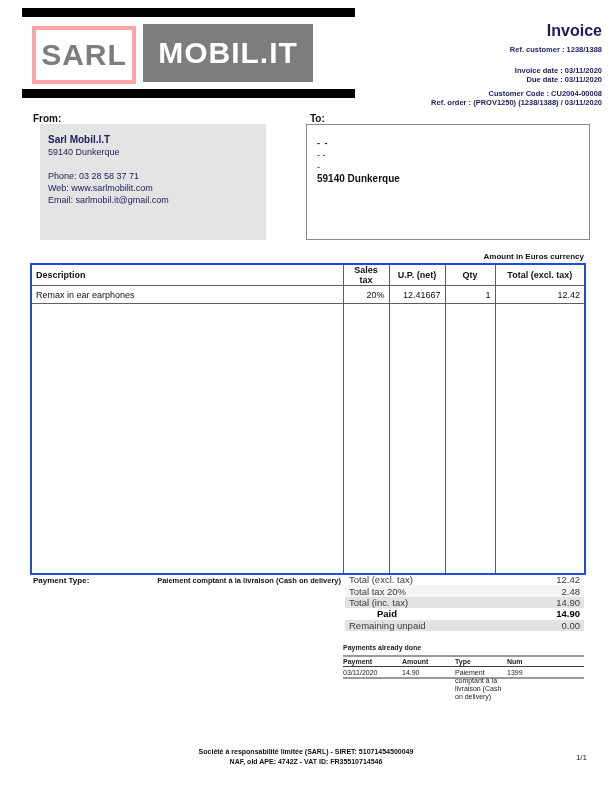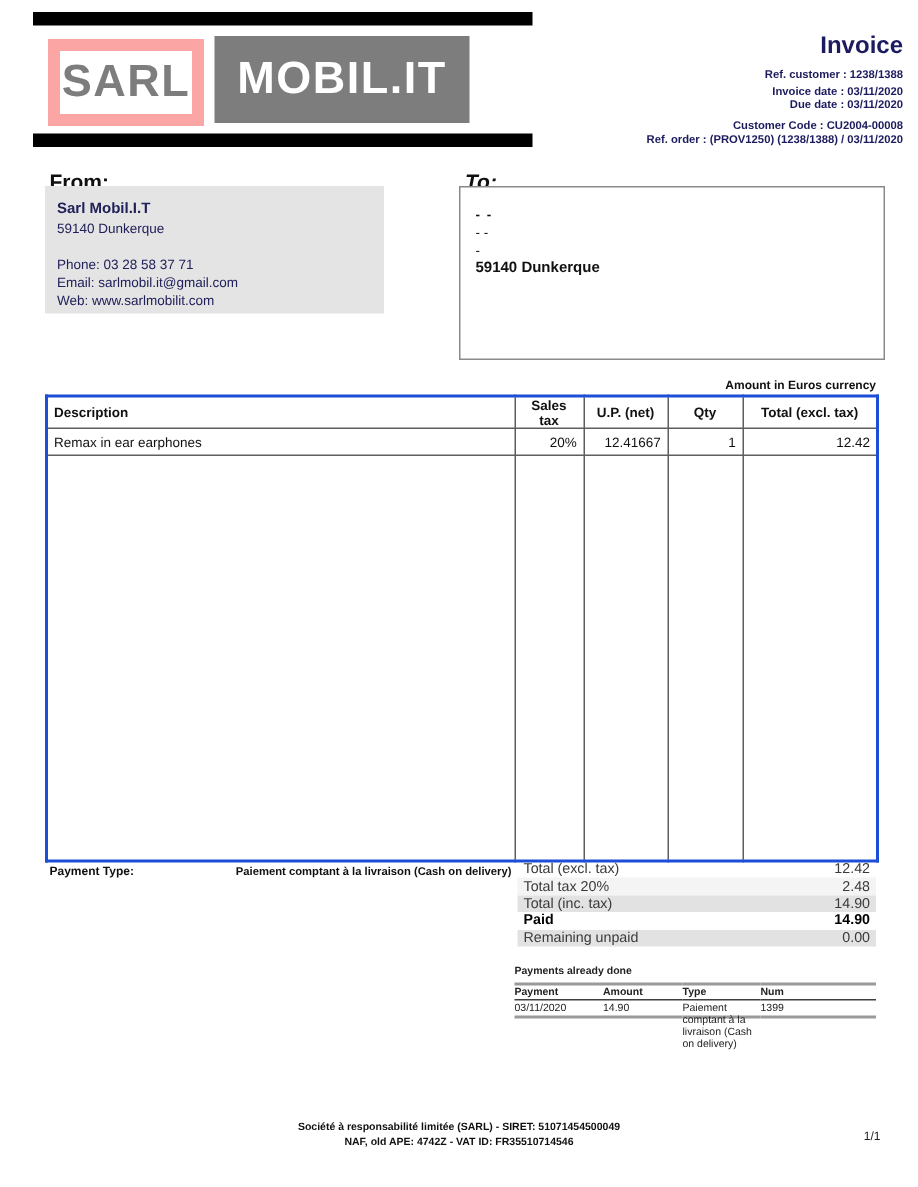--- a/index.html
+++ b/index.html
@@ -4,38 +4,38 @@
 <style>
   * { margin:0; padding:0; box-sizing:border-box; }
   html,body { background:#fff; }
   body { font-family:"Liberation Sans", sans-serif; }
   .page { position:relative; width:612px; height:791px; background:#ffffff; overflow:hidden; }
 
   
   .logo { position:absolute; left:22px; top:8px; width:333px; height:90px; display:flex; flex-direction:column; }
   .logo-bar { height:9px; background:#000; }
   .logo-row { flex:1; display:flex; align-items:center; padding-left:10px; }
-  .logo-sarl { width:104px; height:58px; background:#fff; border:8px solid #fca5a5; color:#7d7d7d;
+  .logo-sarl { width:104px; height:58px; background:#fff; border:4px solid #fca5a5; color:#7d7d7d;
                font-size:30px; font-weight:bold; display:flex; align-items:center; justify-content:center;
                letter-spacing:1px; margin-top:3px; }
   .logo-mobilit { width:170px; height:58px; background:#7d7d7d; color:#fff; font-size:30px; font-weight:bold;
                   display:flex; align-items:center; justify-content:center; margin-left:7px; letter-spacing:1px; }
 
   
   .inv-info { position:absolute; right:10px; top:22px; text-align:right; color:#1b1b5e; }
   .inv-title { font-size:16px; font-weight:bold; }
   .inv-ref { font-size:11px; font-weight:bold; margin-top:2px; }
   .inv-small { font-size:7.5px; font-weight:bold; line-height:9px; }
-  .mt4 { margin-top:5px; } .mt2 { margin-top:2px; }
-
-  
-  .addr-label { position:absolute; font-size:14px; font-weight:bold; color:#101010; }
+  .mt4 { margin-top:5px; } .mt2 { margin-top:12px; }
+
+  
+  .addr-label { position:absolute; font-size:10px; font-weight:bold; color:#101010; }
   .from-label { left:33px; top:113px; }
-  .to-label { left:310px; top:113px;font-style:italic; }
-  .from-box { position:absolute; left:30px; top:124px; width:226px; height:85px; background:#e4e4e4;
+  .to-label { left:310px; top:113px; }
+  .from-box { position:absolute; left:40px; top:124px; width:226px; height:116px; background:#e4e4e4;
               padding:10px 8px; font-size:9px; color:#20205a; line-height:12px; }
   .from-name { font-weight:bold; font-size:10px; }
   .v-gap { height:12px; }
   .to-box { position:absolute; left:306px; top:124px; width:284px; height:116px; border:1px solid #8a8a8a;
             background:#fff; padding:12px 10px; font-size:9px; color:#111; line-height:12px; }
   .to-l1 { font-weight:bold; letter-spacing:1px; }
   .to-l4 { font-weight:bold; font-size:10px; }
 
   
   .currency-note { position:absolute; right:28px; top:252px; font-size:8px; font-weight:bold; color:#101010; }
@@ -54,21 +54,21 @@
   .paytype { position:absolute; left:33px; top:576px; width:308px; display:flex;
              justify-content:space-between; align-items:flex-start; color:#101010; }
   .paytype-lbl { font-size:8px; font-weight:bold; }
   .paytype-val { font-size:7.5px; font-weight:bold; white-space:nowrap; }
 
   
   .totals { position:absolute; left:345px; top:574px; width:239px; font-size:9.5px; color:#3a3a3a; }
   .trow { display:flex; justify-content:space-between; align-items:center; padding:0 4px; height:11.4px; }
   .trow.shade-light { background:#f4f4f4; }
   .trow.shade { background:#e2e2e2; }
-  .trow.paid { font-weight:bold; color:#000; }
+  .trow.paid { font-weight:bold; color:#000;margin-left:28px; }
 
   
   .paydone { position:absolute; left:343px; top:644px; width:241px; font-size:7px; color:#222; }
   .pd-title { font-weight:bold; margin-bottom:4px; font-size:7px; }
   .pd-grid { display:grid; grid-template-columns:59px 53px 52px 77px; }
   .pd-hcell { border-top:2px solid #9a9a9a; border-bottom:1px solid #3f3f3f; font-weight:bold;
               padding:1px 2px 1px 0; }
   .pd-cell { height:12px; border-bottom:2px solid #9a9a9a; overflow:visible; line-height:8px;
              padding:2px 2px 0 0; }
 
@@ -103,22 +103,22 @@
     <div class="inv-small mt4">Customer Code : CU2004-00008</div>
     <div class="inv-small">Ref. order : (PROV1250) (1238/1388) / 03/11/2020</div>
   </div>
 
   <div class="addr-label from-label">From:</div>
   <div class="from-box">
     <div class="from-name">Sarl Mobil.I.T</div>
     <div>59140 Dunkerque</div>
     <div class="v-gap"></div>
     <div>Phone: 03 28 58 37 71</div>
+    <div>Web: www.sarlmobilit.com</div>
     <div>Email: sarlmobil.it@gmail.com</div>
-    <div>Web: www.sarlmobilit.com</div>
   </div>
 
   <div class="addr-label to-label">To:</div>
   <div class="to-box">
     <div class="to-l1">- -</div>
     <div>- -</div>
     <div>-</div>
     <div class="to-l4">59140 Dunkerque</div>
   </div>
 

